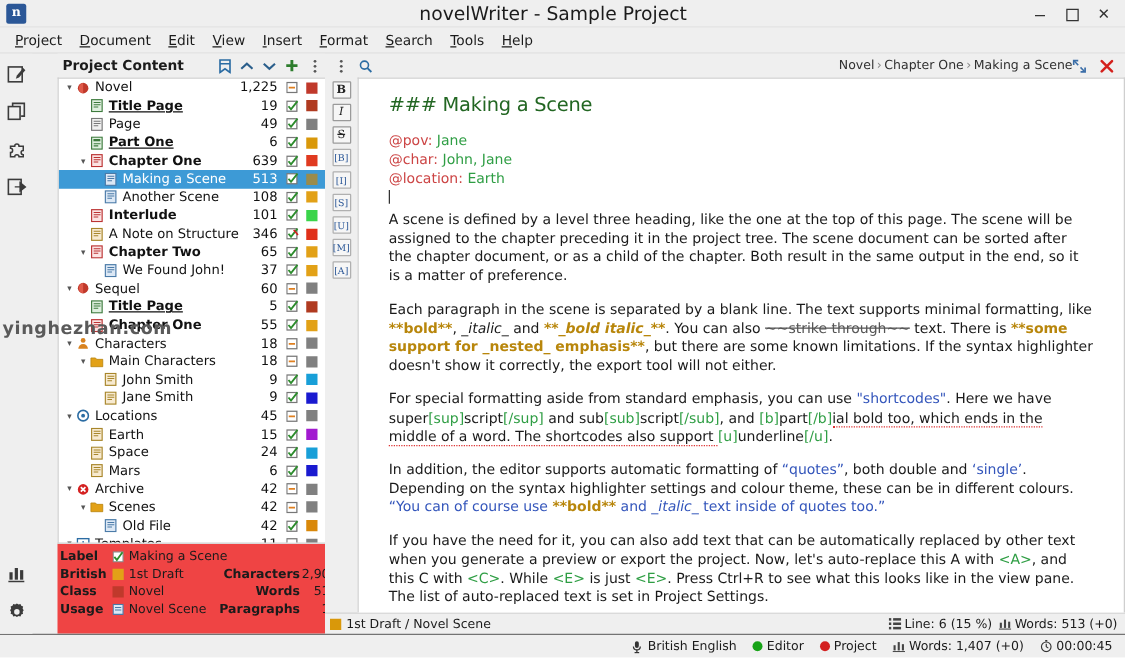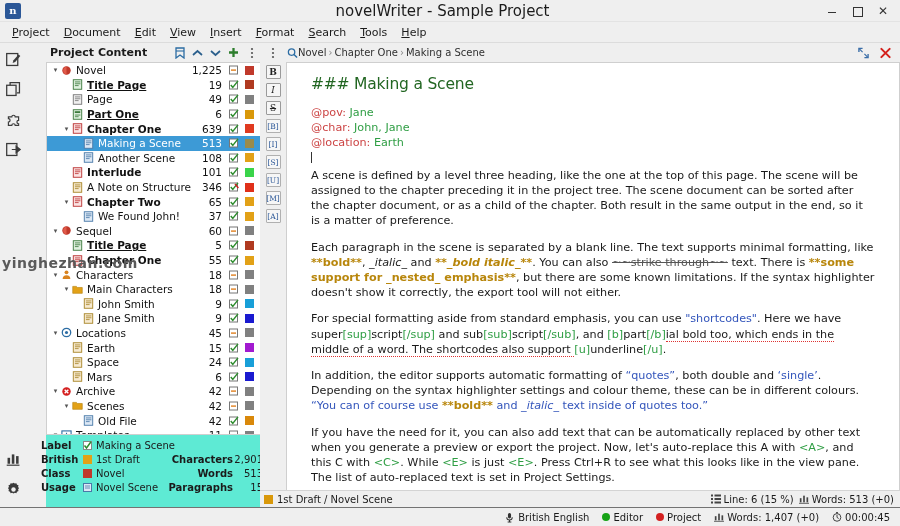--- a/index.html
+++ b/index.html
@@ -87,37 +87,37 @@
   .trow .tlabel { flex: 1 1 auto; overflow:hidden; text-overflow:ellipsis; padding-left:3px;}
   .trow .tcount { flex: 0 0 auto; padding-right: 5px; font-size:10.5px; }
   .trow .tchk { flex: 0 0 14px; display:flex; align-items:center; justify-content:center; }
   .trow .tsq { flex: 0 0 17px; display:flex; align-items:center; justify-content:center; }
   .bold { font-weight: bold; }
   .ul { text-decoration: underline; }
   .sq { width: 9px; height: 9px; display:inline-block; }
 
   
   .details {
-    flex: 0 0 72px; background: #5eead4; padding: 3px 0 0 0;
-    display: flex; font-size: 10px; color: #1b1b1b; justify-content: center;
+    flex: 0 0 72px; background: #ef4444; padding: 3px 0 0 0;
+    display: flex; font-size: 10px; color: #1b1b1b;
   }
   .det-grid { display:flex; flex: 1 1 auto; padding-left: 2px;}
   .det-col1 { width: 42px; }
   .det-col2 { width: 92px; }
   .det-col3 { width: 58px; text-align:right; }
   .det-col4 { width: 34px; text-align:right; padding-right:4px;}
   .det-row { height: 14px; display:flex; align-items:center; gap:3px; }
   .det-key { font-weight: bold; }
   .det-val { display:flex; align-items:center; gap:4px; }
 
   
   .editorcol { flex: 1 1 auto; display: flex; flex-direction: column; min-width:0; background:#efefef;}
   .ed-topbar { height: 19px; flex:0 0 19px; display:flex; align-items:center; padding: 0 4px; }
   .ed-topbar-left { display:flex; align-items:center; gap: 9px; padding-left: 3px;}
-  .ed-crumb { flex:1 1 auto; text-align:left; font-size:10px; color:#303030; }
+  .ed-crumb { flex:1 1 auto; text-align:right; font-size:10px; color:#303030; }
   .ed-crumb .sep { color:#888; padding: 0 2px;}
   .ed-topbar-right { display:flex; align-items:center; gap:11px; padding-right:5px;}
 
   .ed-main { flex: 1 1 auto; display:flex; min-height:0; }
   .fmt-rail {
     width: 26px; flex:0 0 26px; background:#efefef;
     display:flex; flex-direction:column; align-items:center; padding-top: 3px; gap:4px;
   }
   .fbtn {
     width: 15px; height: 14px; border: 1px solid #9a9a9a; background: #f6f6f6;

